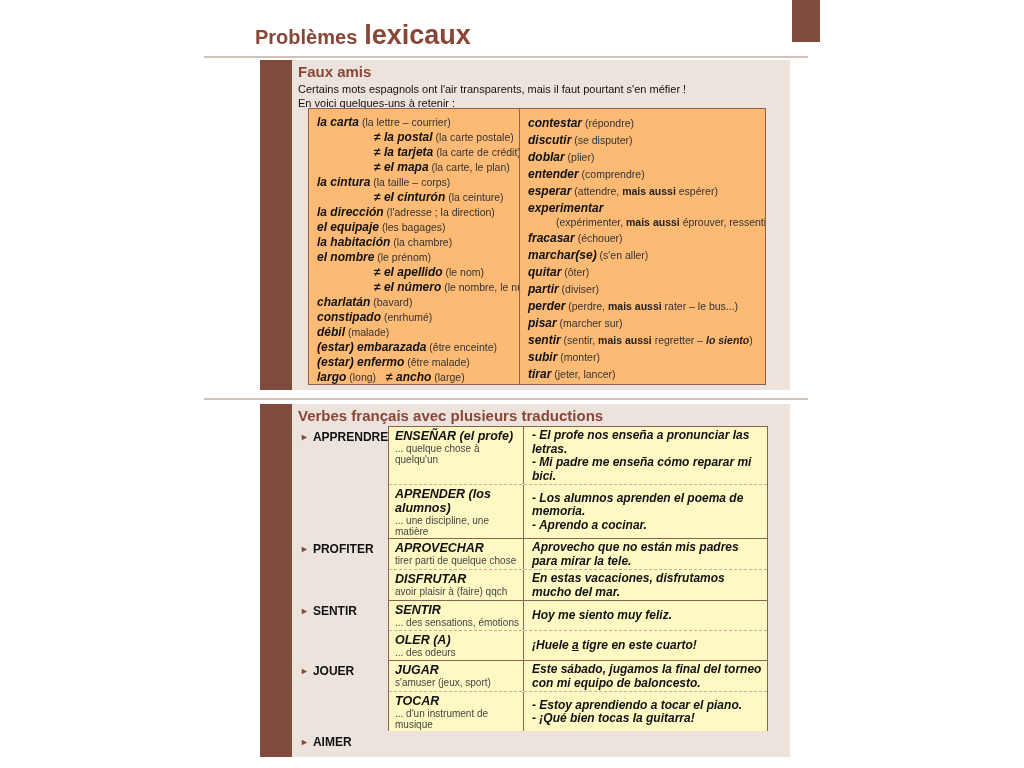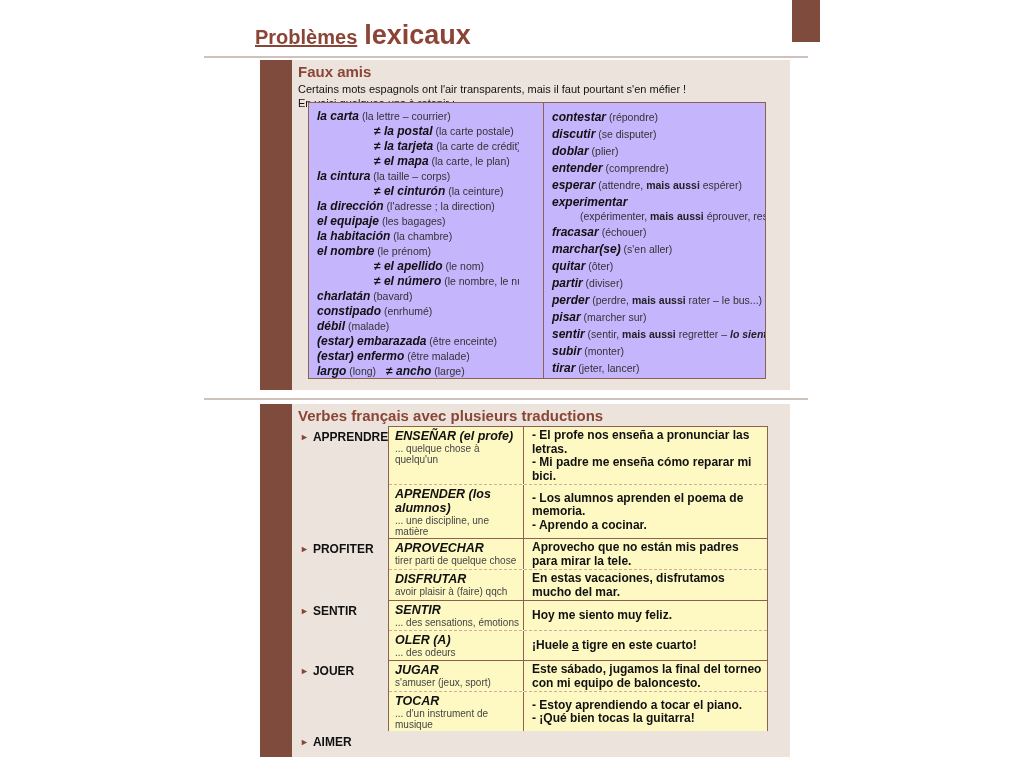--- a/index.html
+++ b/index.html
@@ -10,41 +10,41 @@
     --dash:#d2ac9d;
     --rule:#cfc2ba;
   }
   html,body{margin:0;padding:0;background:#ffffff;}
   body{font-family:"Liberation Sans","DejaVu Sans",sans-serif;}
   .page{position:relative;width:1024px;height:768px;background:#fff;overflow:hidden;}
 
   .corner-rect{position:absolute;left:792px;top:0;width:28px;height:42px;background:var(--accent);}
 
   .page-title{position:absolute;left:255px;top:20px;color:var(--heading);font-weight:bold;display:flex;align-items:baseline;gap:7px;}
-  .page-title .t1{font-size:20px;text-decoration:underline;}
+  .page-title .t1{font-size:20px;}
   .page-title .t2{font-size:27px;}
 
   .hr{position:absolute;left:204px;width:604px;height:2px;background:var(--rule);}
   .hr1{top:56px;}
   .hr2{top:398px;}
 
   .sec{position:absolute;left:260px;width:530px;}
   .sec-l1{top:60px;height:330px;}
   .sec-l2{top:404px;height:353px;}
 
   .badge-bar{position:absolute;left:0;top:0;width:46px;height:100%;background:var(--accent);color:#fff;
     text-align:center;font-weight:bold;font-size:14px;box-sizing:border-box;padding-top:3px;padding-left:34px;}
   .panel{position:absolute;left:32px;top:0;right:0;bottom:0;background:var(--panel);box-sizing:border-box;padding:2px 0 0 4px;overflow:hidden;}
 
   .sec-heading{font-size:15px;font-weight:bold;color:var(--heading);margin:1px 0 2px 2px;}
   .intro{font-size:11px;line-height:14px;color:#111;margin:0 0 0 2px;}
 
   
-  .fa-table{position:absolute;left:16px;top:42px;width:458px;height:277px;background:#c4b5fd;
-    border:1px solid var(--tborder);box-sizing:border-box;display:flex;overflow:hidden;gap:24px;}
+  .fa-table{position:absolute;left:16px;top:48px;width:458px;height:277px;background:#fdba74;
+    border:1px solid var(--tborder);box-sizing:border-box;display:flex;overflow:hidden;}
   .fa-col{box-sizing:border-box;padding:5px 2px 0 8px;overflow:hidden;}
   .fa-col-left{width:210px;}
   .fa-col-right{flex:1;border-left:1px solid var(--tborder);}
   .fa-line{line-height:14px;white-space:nowrap;}
   .fa-col-right .fa-line{line-height:16px;}
   .fa-sub{margin-left:57px;}
   .fa-term{font-weight:bold;font-style:italic;font-size:12px;color:#111;}
   .fa-gloss{font-size:10.5px;color:#333;}
   .fa-gloss b{color:#222;}
   .fa-gloss-indent{margin-left:28px;line-height:13px;white-space:nowrap;}
@@ -55,21 +55,21 @@
   .vgroup{display:flex;}
   .g-label{width:90px;box-sizing:border-box;padding:4px 0 0 2px;font-weight:bold;font-size:12px;color:#111;white-space:nowrap;}
   .tri{color:var(--heading);font-size:9px;position:relative;top:-1px;margin-right:4px;}
   .g-inner{flex:1;background:#fef9c3;border-left:1px solid var(--tborder);border-right:1px solid var(--tborder);border-top:1px solid var(--tborder);}
   .g-row{display:flex;min-height:29px;}
   .g-row + .g-row{border-top:1px dashed var(--dash);}
   .es-cell{width:135px;box-sizing:border-box;border-right:1px solid var(--tborder);padding:2px 3px 1px 6px;}
   .es{font-weight:bold;font-style:italic;font-size:12.5px;line-height:14px;color:#111;}
   .fr{font-size:10px;line-height:11px;color:#444;}
   .ex-cell{flex:1;box-sizing:border-box;padding:2px 3px 1px 8px;display:flex;flex-direction:column;justify-content:center;}
-  .ex-line{font-weight:bold;font-size:12px;line-height:13.5px;color:#111;}
+  .ex-line{font-weight:bold;font-style:italic;font-size:12px;line-height:13.5px;color:#111;}
   .ex-line .u{text-decoration:underline;}
 </style>
 </head>
 <body>
 
 <div class="page">
 
   <div class="corner-rect"></div>
 
   <div class="page-title">

